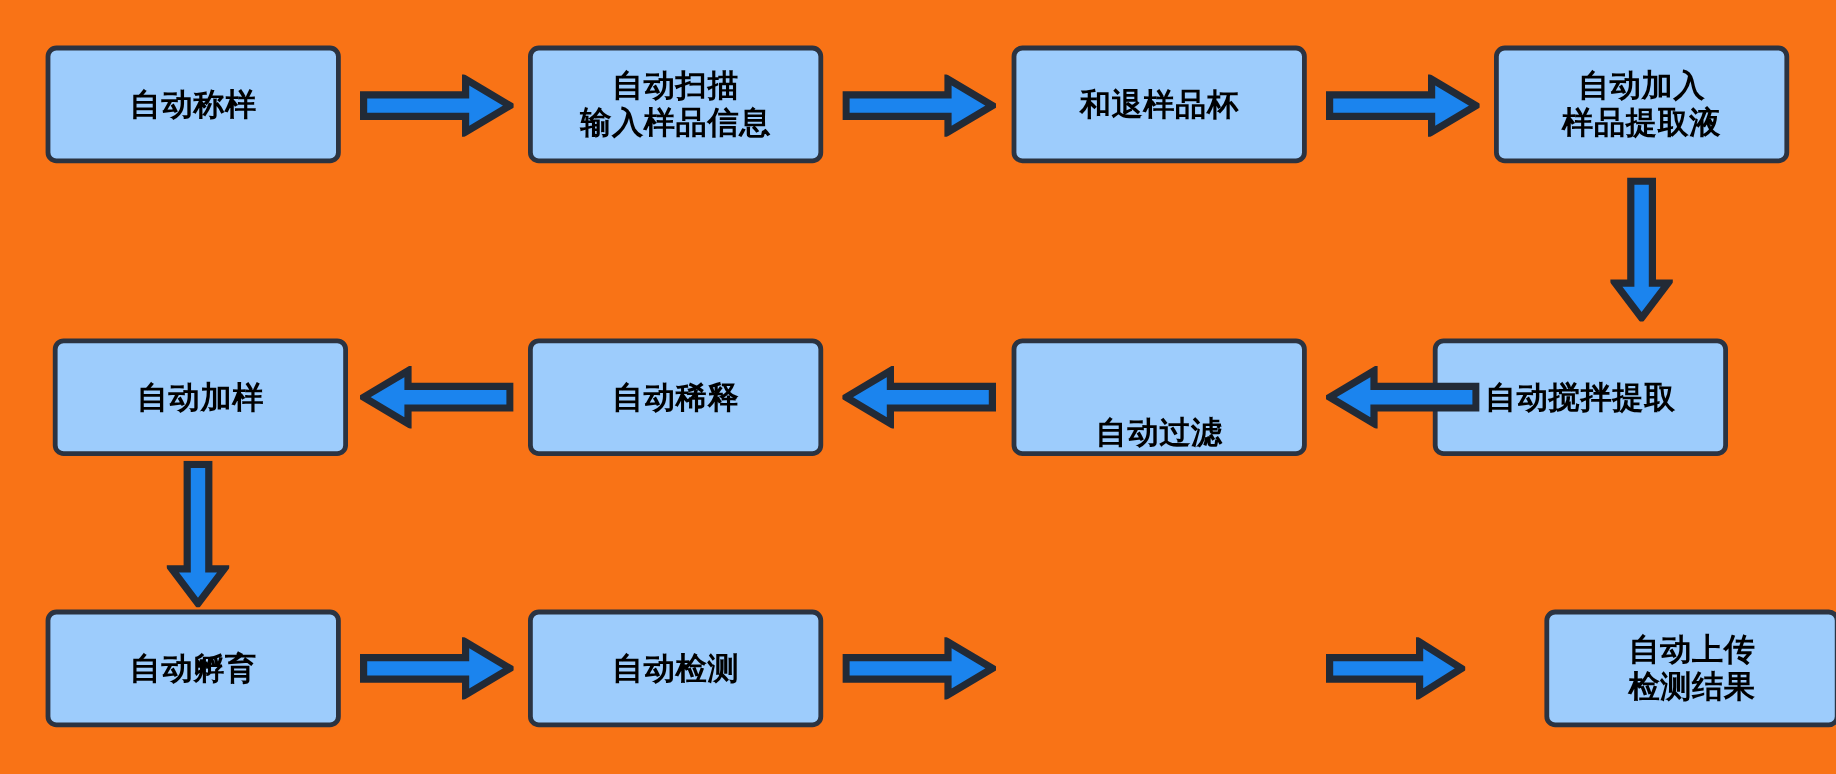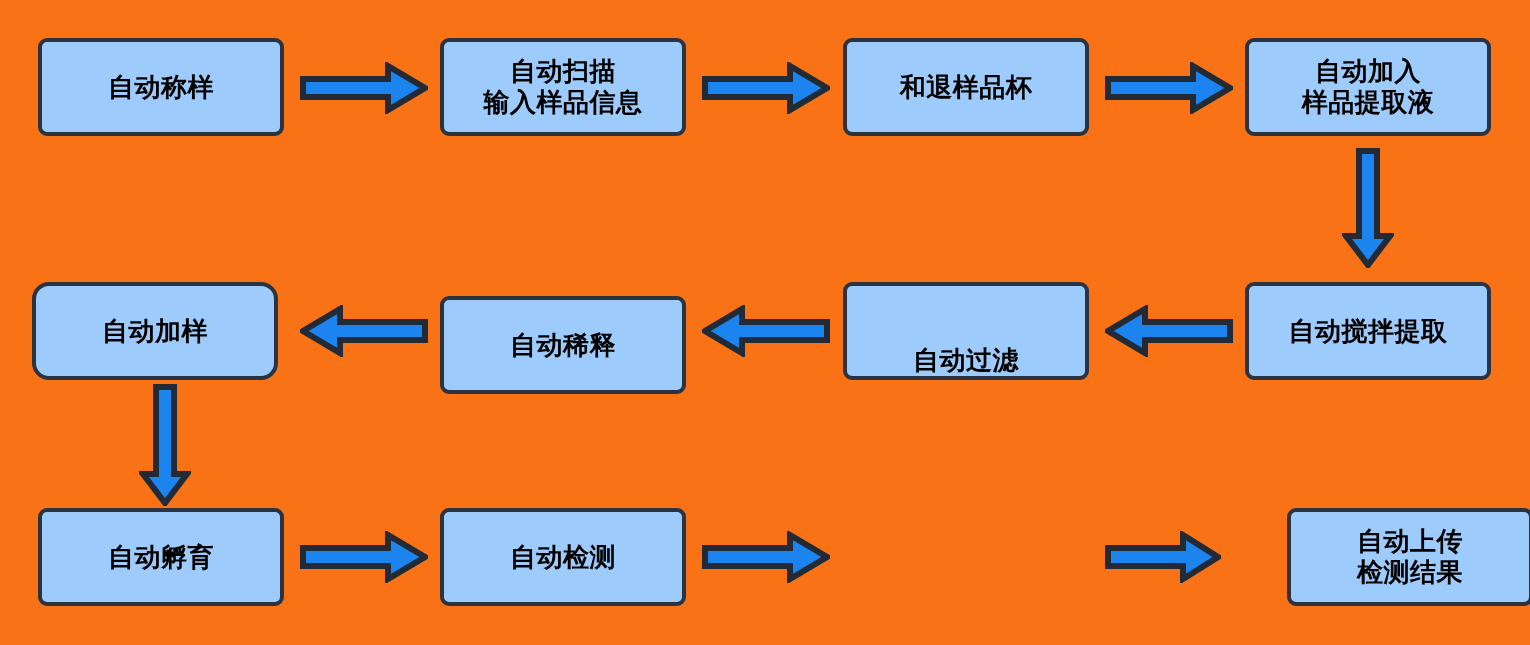--- a/index.html
+++ b/index.html
@@ -84,51 +84,51 @@
     <span class="line">自动加入</span>
     <span class="line">样品提取液</span>
   </div>
 
   <div class="arrow" style="left:1342px; top:148px; width:52px; height:120px;">
     <svg width="52" height="120" viewBox="0 0 52 120">
       <path d="M17,3 L35,3 L35,88 L48,88 L26,117 L4,88 L17,88 Z" fill="#1B84EE" stroke="#222A36" stroke-width="6" stroke-linejoin="miter"></path>
     </svg>
   </div>
 
-  <div class="node" style="left:1245px; top:282px; width:246px; height:98px;">
+  <div class="node" style="left:1194px; top:282px; width:246px; height:98px;">
     <span class="line">自动搅拌提取</span>
   </div>
 
   <div class="arrow" style="left:1105px; top:305px; width:128px; height:52px;">
     <svg width="128" height="52" viewBox="0 0 128 52">
       <path d="M125,17 L40,17 L40,4 L3,26 L40,48 L40,35 L125,35 Z" fill="#1B84EE" stroke="#222A36" stroke-width="6" stroke-linejoin="miter"></path>
     </svg>
   </div>
 
   <div class="node" style="left:843px; top:282px; width:246px; height:98px;justify-content:flex-end;">
     <span class="line">自动过滤</span>
   </div>
 
   <div class="arrow" style="left:702px; top:305px; width:128px; height:52px;">
     <svg width="128" height="52" viewBox="0 0 128 52">
       <path d="M125,17 L40,17 L40,4 L3,26 L40,48 L40,35 L125,35 Z" fill="#1B84EE" stroke="#222A36" stroke-width="6" stroke-linejoin="miter"></path>
     </svg>
   </div>
 
-  <div class="node" style="left:440px; top:296px; width:246px; height:98px;justify-content:center;">
+  <div class="node" style="left:440px; top:282px; width:246px; height:98px;justify-content:center;">
     <span class="line">自动稀释</span>
   </div>
 
   <div class="arrow" style="left:300px; top:305px; width:128px; height:52px;">
     <svg width="128" height="52" viewBox="0 0 128 52">
       <path d="M125,17 L40,17 L40,4 L3,26 L40,48 L40,35 L125,35 Z" fill="#1B84EE" stroke="#222A36" stroke-width="6" stroke-linejoin="miter"></path>
     </svg>
   </div>
 
-  <div class="node" style="left:32px; top:282px; width:246px; height:98px;border-radius:17px;">
+  <div class="node" style="left:44px; top:282px; width:246px; height:98px;">
     <span class="line">自动加样</span>
   </div>
 
   <div class="arrow" style="left:139px; top:384px; width:52px; height:122px;">
     <svg width="52" height="122" viewBox="0 0 52 122">
       <path d="M17,3 L35,3 L35,90 L48,90 L26,119 L4,90 L17,90 Z" fill="#1B84EE" stroke="#222A36" stroke-width="6" stroke-linejoin="miter"></path>
     </svg>
   </div>
 
   <div class="node" style="left:38px; top:508px; width:246px; height:98px;text-align:right;">

